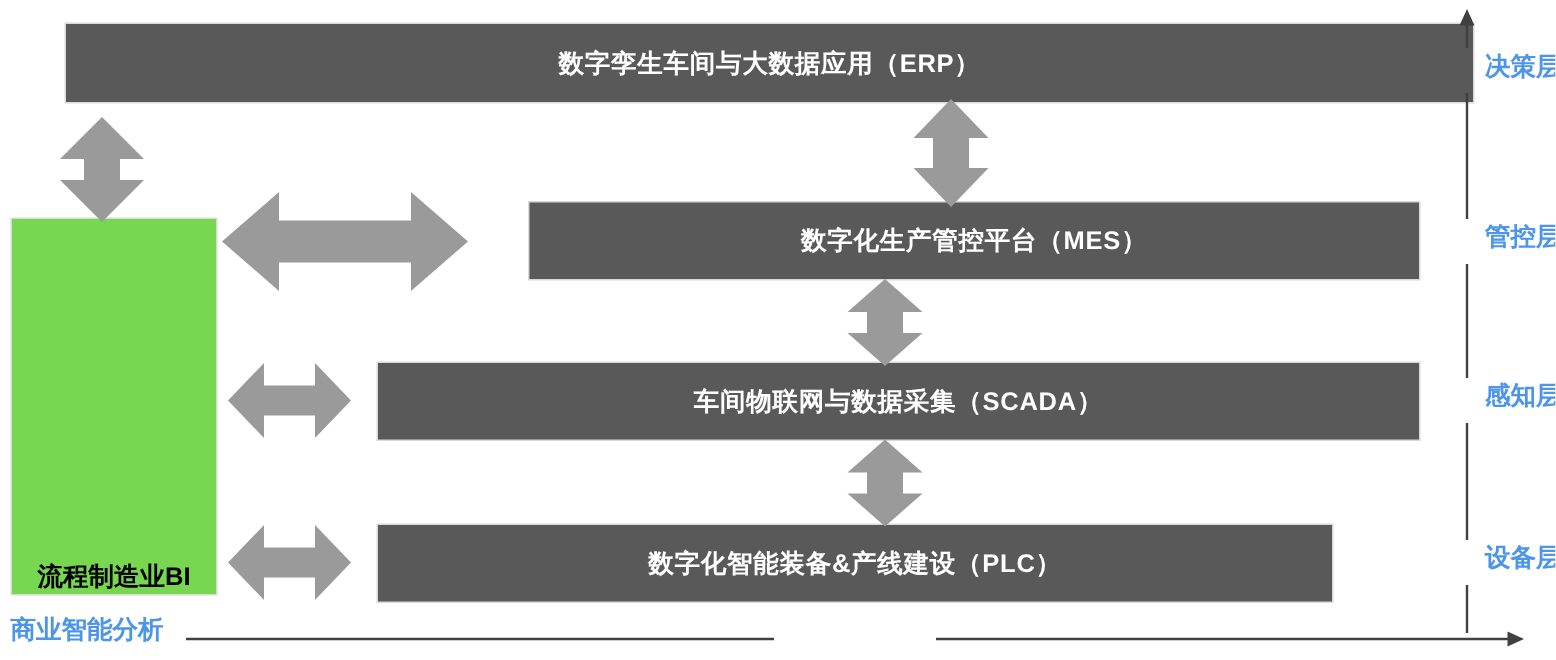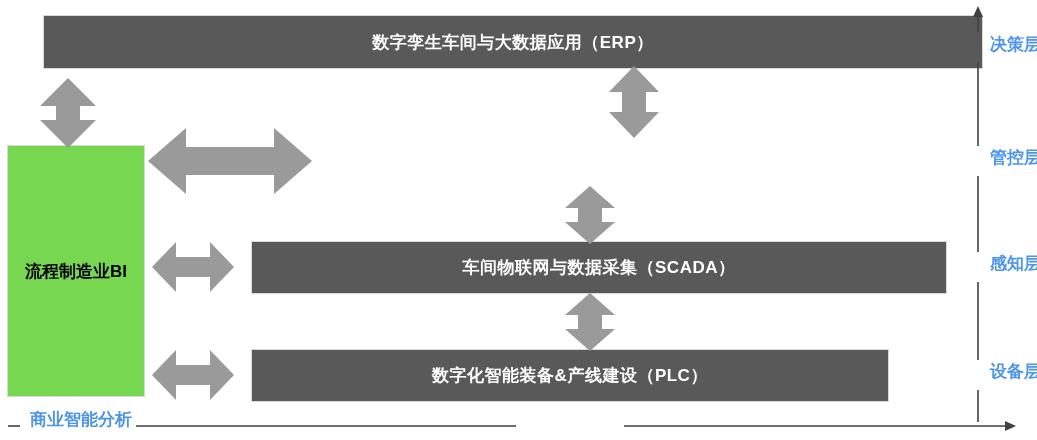--- a/index.html
+++ b/index.html
@@ -40,21 +40,21 @@
   
   .green-box {
     position: absolute;
     left: 8px;
     top: 146px;
     width: 136px;
     height: 250px;
     background: #78D750;
     box-sizing: border-box;
     display: flex;
-    align-items: center;
+    align-items: flex-end;
     justify-content: center;
     color: #000000;
     font-weight: bold;
     font-size: 17px;
     box-shadow: 0 0 0 1px #d9d9d9;
   }
 
   
   .arrow {
     position: absolute;
@@ -93,32 +93,35 @@
   .bottom-label {
     position: absolute;
     top: 408px;
     color: #4D95E8;
     font-weight: bold;
     font-size: 17px;
     white-space: nowrap;
     background: #ffffff;
     padding: 0 4px;
   }
-  .blbl-bi  { left: 26px; }
+  .blbl-bi  { left: 3px; }
   .blbl-ws  { left: 518px; }
 </style>
 </head>
 <body>
 
 <div id="canvas">
 
   <div class="bar bar-erp">
     <span>数字孪生车间与大数据应用（ERP）</span>
   </div>
 
+  <div class="bar bar-mes">
+    <span>数字化生产管控平台（MES）</span>
+  </div>
 
   <div class="bar bar-scada">
     <span>车间物联网与数据采集（SCADA）</span>
   </div>
 
   <div class="bar bar-plc">
     <span>数字化智能装备&amp;产线建设（PLC）</span>
   </div>
 
   <div class="green-box">

